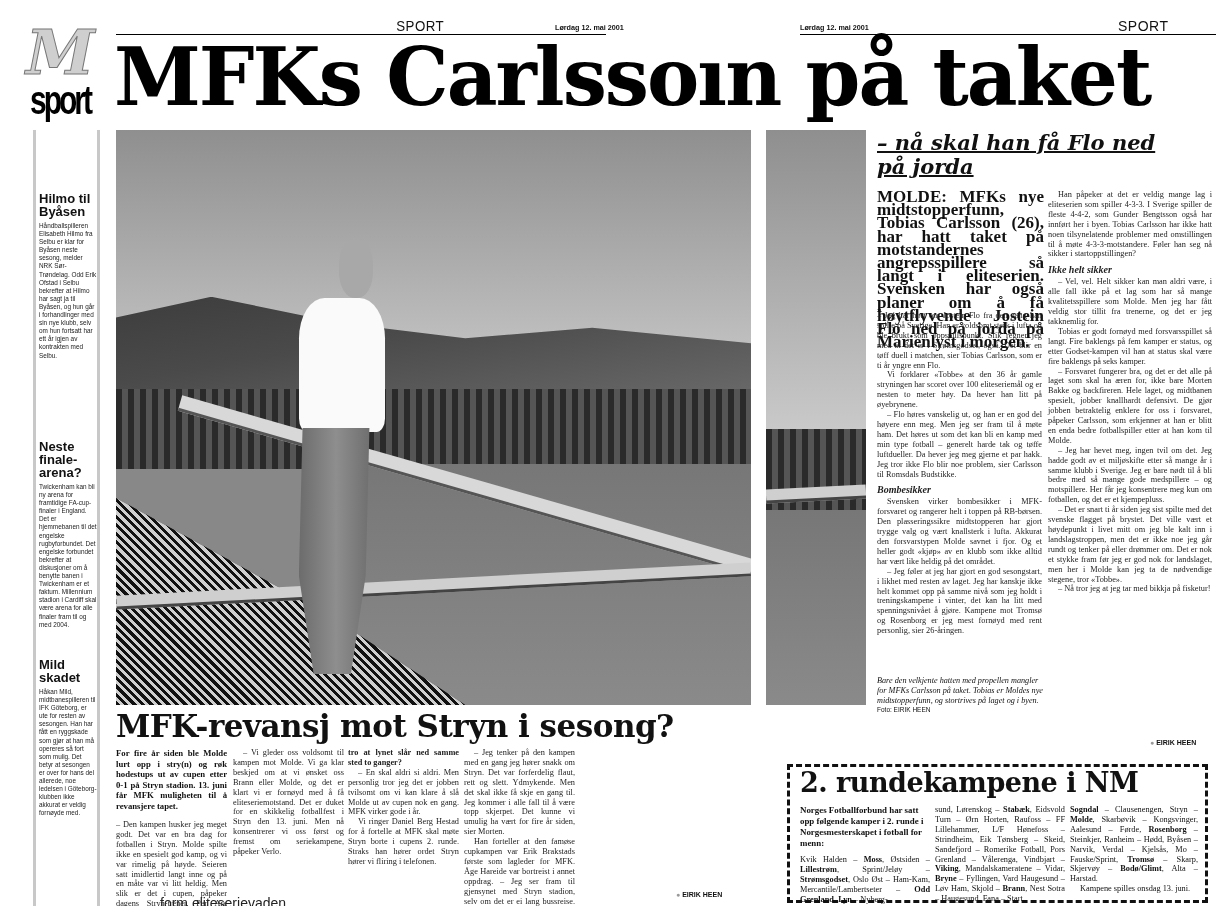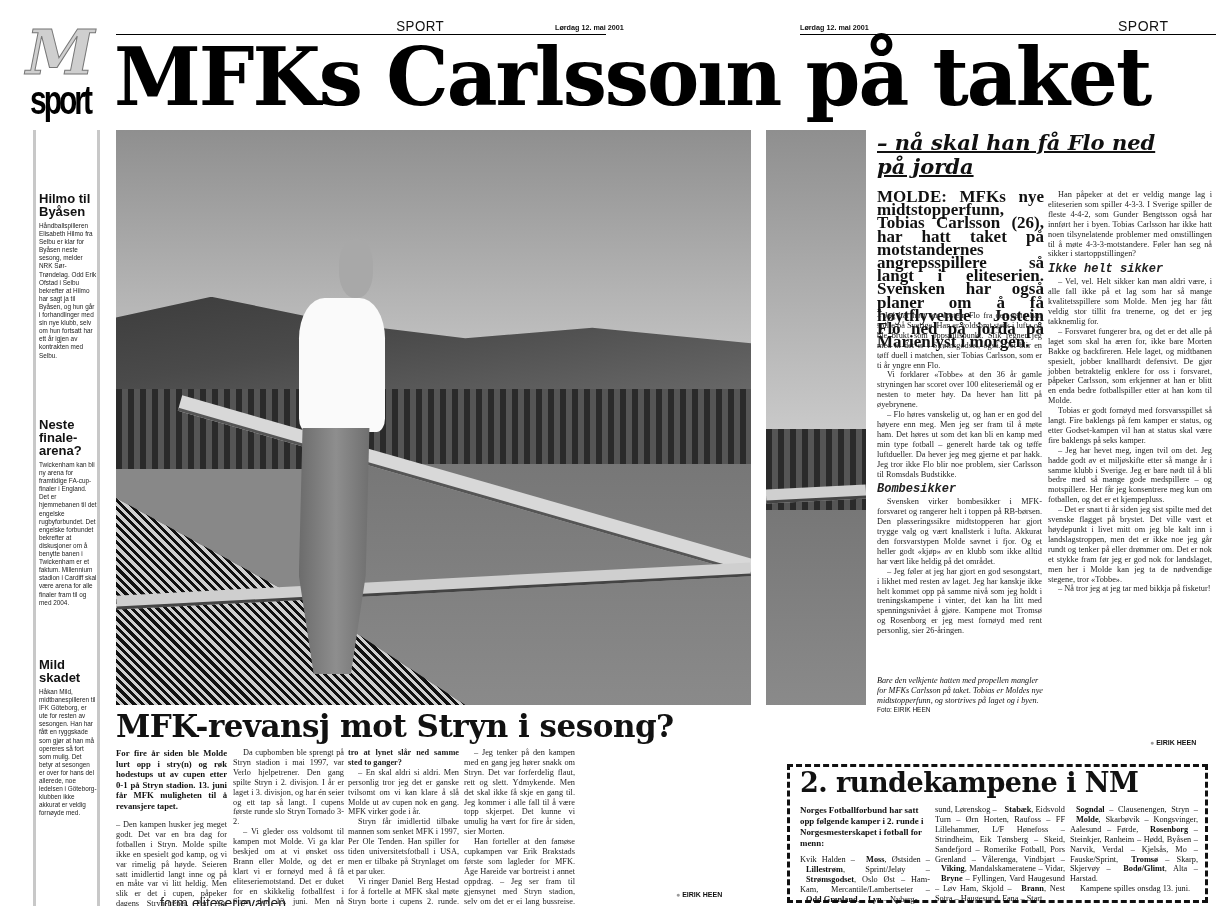--- a/index.html
+++ b/index.html
@@ -42,39 +42,39 @@
   .shirt { position: absolute; left: 10%; top: 13%; width: 75%; height: 30%; background: #fafafa; border-radius: 30% 30% 10% 10%; }
   .head { position: absolute; left: 45%; top: 0; width: 30%; height: 13%; background: #a8a8a8; border-radius: 45%; }
   .jeans { position: absolute; left: 10%; top: 42%; width: 65%; height: 55%; background: linear-gradient(90deg, #6c6c6c, #8e8e8e, #6c6c6c); clip-path: polygon(5% 0, 95% 0, 90% 60%, 70% 100%, 20% 100%, 0 60%); }
 
   
   .subhead { left: 877px; top: 131px; width: 300px; font-family: "DejaVu Serif", serif; font-style: italic; font-weight: bold; font-size: 21px; line-height: 24px; text-decoration: underline; text-decoration-thickness: 2px; }
   .ingress { left: 877px; top: 190px; width: 167px; font-weight: bold; font-size: 17px; line-height: 13.2px; text-align: justify; }
   .col { position: absolute; font-size: 8.3px; line-height: 9.9px; text-align: justify; color: #222; }
   .col p { text-indent: 10px; }
   .col p.ni { text-indent: 0; }
-  .col h4 { font-family: Liberation Mono, monospace; font-style: italic; font-weight: bold; font-size: 12px; line-height: 13px; margin: 4px 0 1px; text-indent: 0; }
+  .col h4 { font-family: Liberation Serif, serif; font-style: italic; font-weight: bold; font-size: 10px; line-height: 13px; margin: 4px 0 1px; text-indent: 0; }
   .col .q { font-weight: bold; }
   .caption { left: 877px; top: 676px; width: 167px; font-style: italic; font-size: 8.2px; line-height: 9.8px; }
   .caption .credit { font-style: normal; font-family: "Liberation Sans", sans-serif; font-size: 6.5px; }
   .byline { position: absolute; font-family: "Liberation Sans", sans-serif; font-weight: bold; font-size: 7px; }
   .byline .dot { color: #999; }
 
   
   .h2 { left: 116px; top: 708px; font-family: "DejaVu Serif", serif; font-size: 31px; line-height: 36px; letter-spacing: -0.5px; }
   .ingress2 { left: 116px; top: 748px; width: 111px; font-weight: bold; font-size: 8.7px; line-height: 10.5px; text-align: justify; }
   .bottom-tease { left: 160px; top: 895px; font-family: "Liberation Sans", sans-serif; font-size: 14px; color: #222; }
 
   
   .nm-box { left: 787px; top: 764px; width: 421px; height: 139px; border: 3px dashed #111; border-top: none; }
   .nm-box-top { left: 787px; top: 764px; width: 421px; height: 3px; border-top: 3px dashed #111; }
   .nm-title { left: 800px; top: 768px; font-family: "DejaVu Serif", serif; font-weight: bold; font-size: 27px; line-height: 30px; letter-spacing: -0.5px; }
   .nm-intro { left: 800px; top: 805px; width: 130px; font-weight: bold; font-size: 8.9px; line-height: 11px; }
   .nm-col { position: absolute; font-size: 8.3px; line-height: 9.9px; text-align: justify; }
-  .nm-col b { font-weight: bold; margin-left: 6px; }
+  .nm-col b { font-weight: bold; }
 </style>
 </head>
 <body>
 
 <div class="abs logo-m">M</div>
 <div class="abs logo-sport">sport</div>
 
 <div class="abs hdr-rule-l"></div>
 <div class="abs hdr-rule-r"></div>
 <div class="abs sec-l">SPORT</div>
@@ -82,21 +82,21 @@
 <div class="abs date-r">Lørdag 12. mai 2001</div>
 <div class="abs sec-r">SPORT</div>
 
 <h1 class="abs headline">MFKs Carlssoın på taket</h1>
 
 <div class="abs brief-col"></div>
 <div class="brief" style="top:192px">
   <h3>Hilmo til Byåsen</h3>
   <p>Håndballspilleren Elisabeth Hilmo fra Selbu er klar for Byåsen neste sesong, melder NRK Sør-Trøndelag. Odd Erik Ofstad i Selbu bekrefter at Hilmo har sagt ja til Byåsen, og hun går i forhandlinger med sin nye klubb, selv om hun fortsatt har ett år igjen av kontrakten med Selbu.</p>
 </div>
-<div class="brief" style="top:418px">
+<div class="brief" style="top:440px">
   <h3>Neste finale-arena?</h3>
   <p>Twickenham kan bli ny arena for framtidige FA-cup-finaler i England. Det er hjemmebanen til det engelske rugbyforbundet. Det engelske forbundet bekrefter at diskusjoner om å benytte banen i Twickenham er et faktum. Millennium stadion i Cardiff skal være arena for alle finaler fram til og med 2004.</p>
 </div>
 <div class="brief" style="top:658px">
   <h3>Mild skadet</h3>
   <p>Håkan Mild, midtbanespilleren til IFK Göteborg, er ute for resten av sesongen. Han har fått en ryggskade som gjør at han må opereres så fort som mulig. Det betyr at sesongen er over for hans del allerede, noe ledelsen i Göteborg-klubben ikke akkurat er veldig fornøyde med.</p>
 </div>
 
 <div class="abs photo">
   <div class="sky"></div>
@@ -127,49 +127,47 @@
     <p>Vi forklarer «Tobbe» at den 36 år gamle stryningen har scoret over 100 eliteseriemål og er nesten to meter høy. Da hever han litt på øyebrynene.</p>
     <p>– Flo høres vanskelig ut, og han er en god del høyere enn meg. Men jeg ser fram til å møte ham. Det høres ut som det kan bli en kamp med min type fotball – generelt harde tak og tøffe luftdueller. Da hever jeg meg gjerne et par hakk. Jeg tror ikke Flo blir noe problem, sier Carlsson til Romsdals Budstikke.</p>
     <h4>Bombesikker</h4>
     <p>Svensken virker bombesikker i MFK-forsvaret og rangerer helt i toppen på RB-børsen. Den plasseringssikre midtstopperen har gjort trygge valg og vært knallsterk i lufta. Akkurat den forsvarstypen Molde savnet i fjor. Og et heller godt «kjøp» av en klubb som ikke alltid har vært like heldig på det området.</p>
     <p>– Jeg føler at jeg har gjort en god sesongstart, i likhet med resten av laget. Jeg har kanskje ikke helt kommet opp på samme nivå som jeg holdt i treningskampene i vinter, det kan ha litt med spenningsnivået å gjøre. Kampene mot Tromsø og Rosenborg er jeg mest fornøyd med rent personlig, sier 26-åringen.</p>
   </div>
 <div class="col" id="mcol2" style="left:1048px; top:190px; width:164px;">
     <p>Han påpeker at det er veldig mange lag i eliteserien som spiller 4-3-3. I Sverige spiller de fleste 4-4-2, som Gunder Bengtsson også har innført her i byen. Tobias Carlsson har ikke hatt noen tilsynelatende problemer med omstillingen til å møte 4-3-3-motstandere. Føler han seg nå sikker i startoppstillingen?</p>
     <h4>Ikke helt sikker</h4>
     <p>– Vel, vel. Helt sikker kan man aldri være, i alle fall ikke på et lag som har så mange kvalitetsspillere som Molde. Men jeg har fått veldig stor tillit fra trenerne, og det er jeg takknemlig for.</p>
+    <p>Tobias er godt fornøyd med forsvarsspillet så langt. Fire baklengs på fem kamper er status, og etter Godset-kampen vil han at status skal være fire baklengs på seks kamper.</p>
     <p>– Forsvaret fungerer bra, og det er det alle på laget som skal ha æren for, ikke bare Morten Bakke og backfireren. Hele laget, og midtbanen spesielt, jobber knallhardt defensivt. De gjør jobben betraktelig enklere for oss i forsvaret, påpeker Carlsson, som erkjenner at han er blitt en enda bedre fotballspiller etter at han kom til Molde.</p>
-    <p>Tobias er godt fornøyd med forsvarsspillet så langt. Fire baklengs på fem kamper er status, og etter Godset-kampen vil han at status skal være fire baklengs på seks kamper.</p>
     <p>– Jeg har hevet meg, ingen tvil om det. Jeg hadde godt av et miljøskifte etter så mange år i samme klubb i Sverige. Jeg er bare nødt til å bli bedre med så mange gode medspillere – og motspillere. Her får jeg konsentrere meg kun om fotballen, og det er et kjempepluss.</p>
     <p>– Det er snart ti år siden jeg sist spilte med det svenske flagget på brystet. Det ville vært et høydepunkt i livet mitt om jeg ble kalt inn i landslagstroppen, men det er ikke noe jeg går rundt og tenker på eller drømmer om. Det er nok et stykke fram før jeg er god nok for landslaget, men her i Molde kan jeg ta de nødvendige stegene, tror «Tobbe».</p>
     <p>– Nå tror jeg at jeg tar med bikkja på fisketur!</p>
   </div>
 
 <div class="abs caption">
   <span>Bare den velkjente hatten med propellen mangler for MFKs Carlsson på taket. Tobias er Moldes nye midtstopperfunn, og stortrives på laget og i byen.</span>
   <span class="credit">Foto: EIRIK HEEN</span>
 </div>
 <div class="byline" style="left:1150px; top:739px;">
   <span class="dot">●</span> <span>EIRIK HEEN</span>
 </div>
 
 <h2 class="abs h2">MFK-revansj mot Stryn i sesong?</h2>
 <div class="abs ingress2">For fire år siden ble Molde lurt opp i stry(n) og røk hodestups ut av cupen etter 0-1 på Stryn stadion. 13. juni får MFK muligheten til å revansjere tapet.</div>
 <div class="col" style="left:116px; top:820px; width:111px;">
   <p class="ni">– Den kampen husker jeg meget godt. Det var en bra dag for fotballen i Stryn. Molde spilte ikke en spesielt god kamp, og vi var rimelig på høyde. Seieren satt imidlertid langt inne og på en måte var vi litt heldig. Men slik er det i cupen, påpeker dagens Stryn-trener, Per Are Verlo.</p>
 </div>
 <div class="col" style="left:233px; top:748px; width:111px;">
-  <p>Da cupbomben ble sprengt på Stryn stadion i mai 1997, var Verlo hjelpetrener. Den gang spilte Stryn i 2. divisjon. I år er laget i 3. divisjon, og har én seier og ett tap så langt. I cupens første runde slo Stryn Tornado 3-2.</p>
   <p>– Vi gleder oss voldsomt til kampen mot Molde. Vi ga klar beskjed om at vi ønsket oss Brann eller Molde, og det er klart vi er fornøyd med å få eliteseriemotstand. Det er duket for en skikkelig fotballfest i Stryn den 13. juni. Men nå konsentrerer vi oss først og fremst om seriekampene, påpeker Verlo.</p>
 
 </div>
 <div class="col" style="left:348px; top:748px; width:111px;">
   <p class="ni q">tro at lynet slår ned samme sted to ganger?</p>
-  <p>– En skal aldri si aldri. Men personlig tror jeg det er ganske tvilsomt om vi kan klare å slå Molde ut av cupen nok en gang. MFK virker gode i år.</p>
-  <p>Stryn får imidlertid tilbake mannen som senket MFK i 1997, Per Ole Tenden. Han spiller for tiden universitetsfotball i USA, men er tilbake på Strynlaget om et par uker.</p>
+  <p>– En skal aldri si aldri. Men personlig tror jeg det er jobben tvilsomt om vi kan klare å slå Molde ut av cupen nok en gang. MFK virker gode i år.</p>
   <p>Vi ringer Daniel Berg Hestad for å fortelle at MFK skal møte Stryn borte i cupens 2. runde. Straks han hører ordet Stryn hører vi fliring i telefonen.</p>
 </div>
 <div class="col" style="left:464px; top:748px; width:111px;">
   <p>– Jeg tenker på den kampen med en gang jeg hører snakk om Stryn. Det var forferdelig flaut, rett og slett. Ydmykende. Men det skal ikke få skje en gang til. Jeg kommer i alle fall til å være topp skjerpet. Det kunne vi umulig ha vært for fire år siden, sier Morten.</p>
   <p>Han forteller at den famøse cupkampen var Erik Brakstads første som lagleder for MFK. Åge Hareide var bortreist i annet oppdrag. – Jeg ser fram til gjensynet med Stryn stadion, selv om det er ei lang bussreise. Vi kunne definitivt fått verre motstand, sier Berg Hestad.</p>
 </div>
 <div class="byline" style="left:676px; top:891px;">
   <span class="dot">●</span> <span>EIRIK HEEN</span>
 </div>
 <div class="abs bottom-tease">form eliteserievaden</div>

